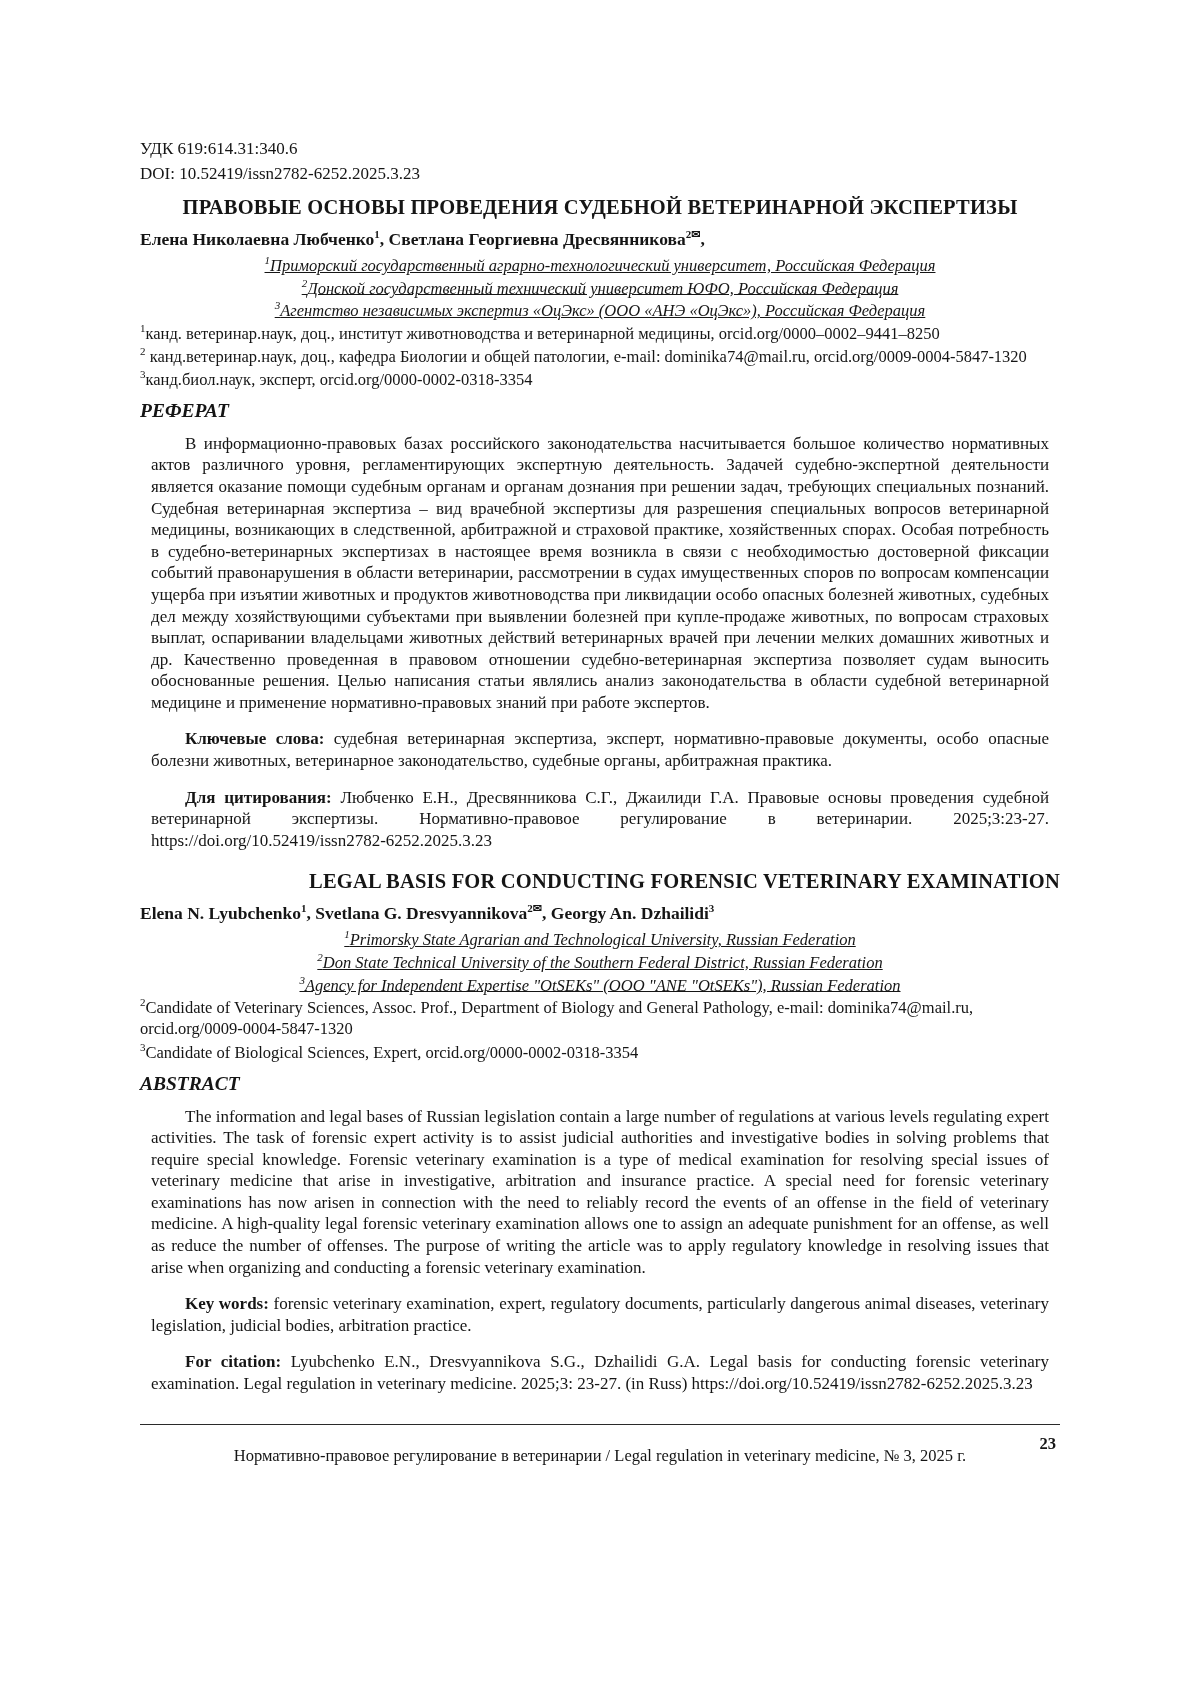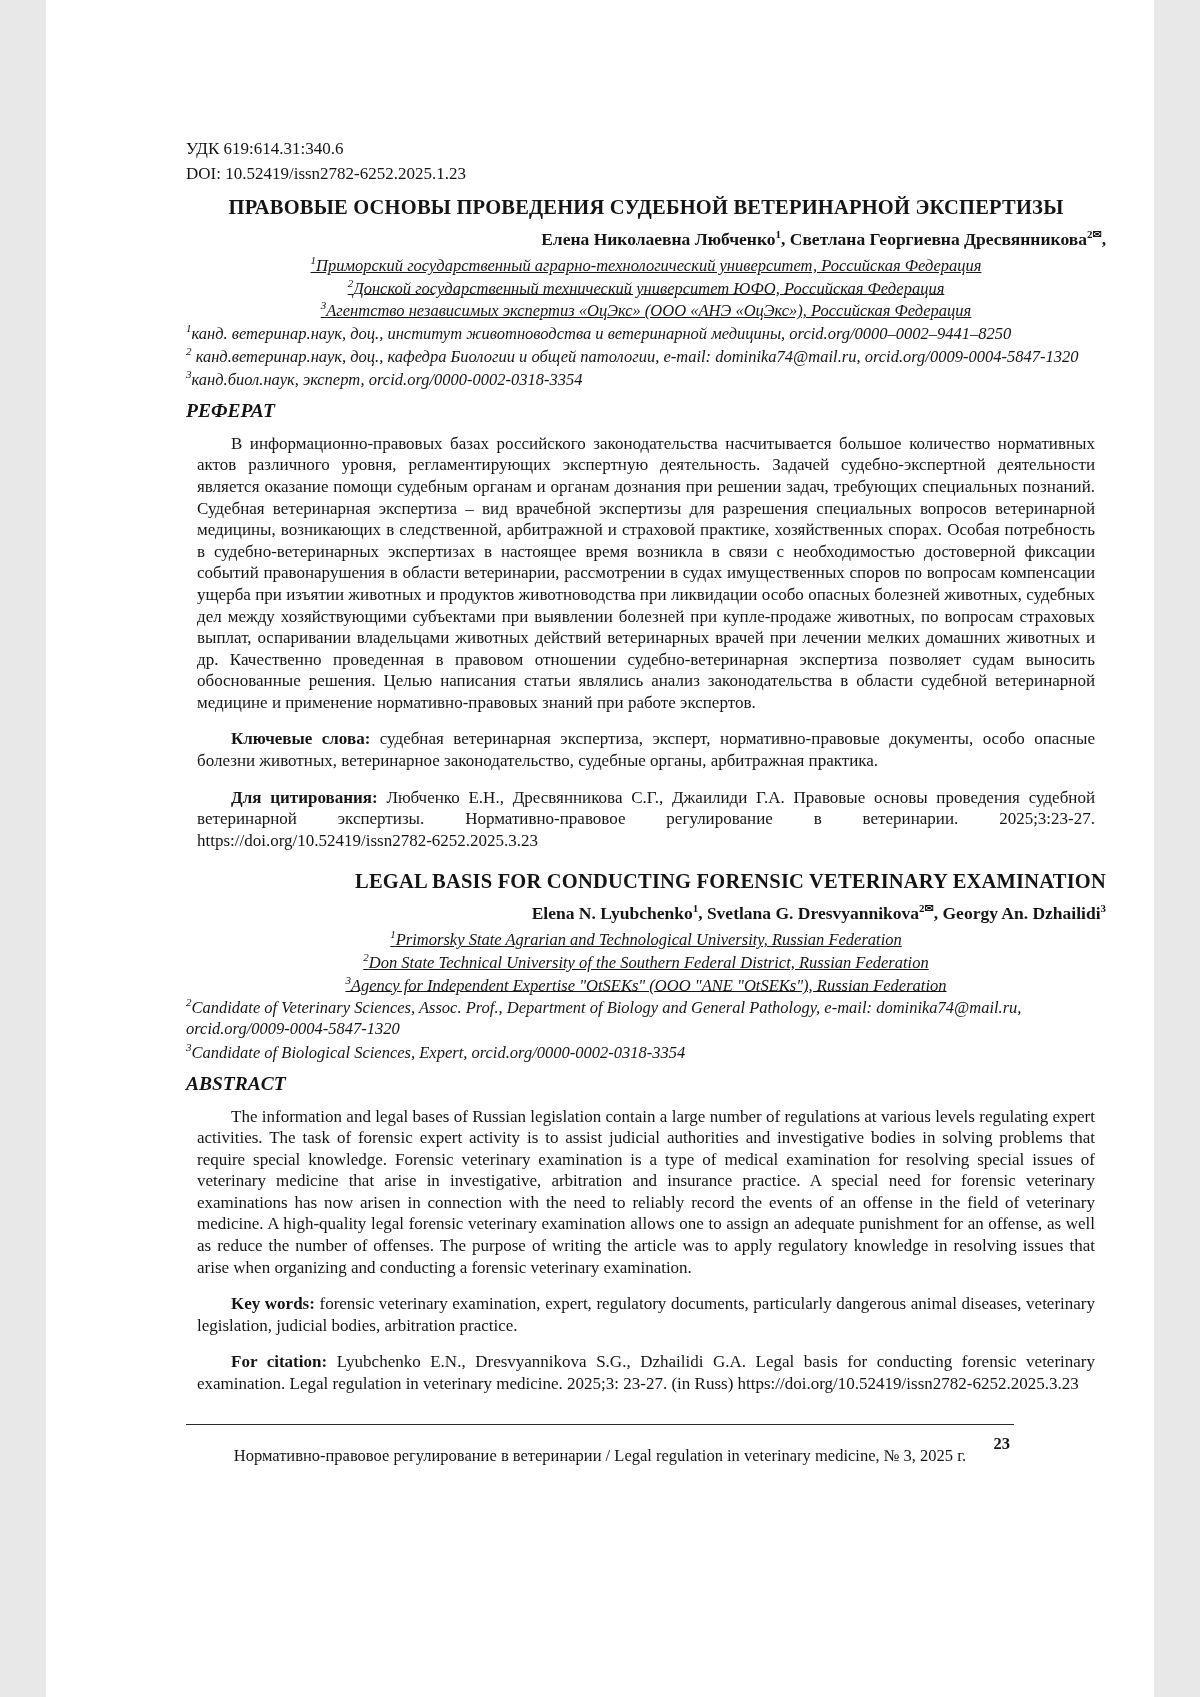--- a/index.html
+++ b/index.html
@@ -1,45 +1,45 @@
 <!DOCTYPE html>
 <html><head>
 <meta charset="utf-8">
 <style>
   html,body { margin:0; padding:0; background:#e8e8e8; }
   .page {
     position:relative;
-    width:1108px; height:1697px;
+    width:1200px; height:1697px;
     margin:0 auto;
     background:#ffffff;
     font-family:"Liberation Serif", serif;
     color:#151515;
     overflow:hidden;
   }
   .content { position:absolute; left:140px; top:138px; width:920px; }
 
   .meta { font-size:17px; margin:0 0 3px 0; line-height:1.3; }
 
   .title {
     text-align:center; font-weight:bold; font-size:20.5px;
     margin:10px 0 6px 0; line-height:1.25; letter-spacing:0.2px;
   }
   .title-en { margin-top:18px;text-align:right; }
 
-  .authors { text-align:right; font-weight:bold; font-size:17.5px; margin:0 0 2px 0; line-height:1.35; }
+  .authors { text-align:left; font-weight:bold; font-size:17.5px; margin:0 0 2px 0; line-height:1.35; }
   .authors sup { font-size:11px; }
 
   .affil {
     text-align:center; font-style:italic; font-size:16.5px;
     margin:0; line-height:1.28;text-decoration:underline;
   }
   .affil sup, .note sup { font-size:11px; }
 
   .note {
-    font-style:italic; font-size:16.5px; margin:0; line-height:1.3;
+    font-size:16.5px; margin:0; line-height:1.3;
     text-align:left;
   }
 
   .section-heading {
     font-weight:bold; font-style:italic; font-size:19.5px;
     margin:10px 0 4px 0;
   }
 
   .para {
     text-align:justify; font-size:17px; line-height:1.27;
@@ -58,21 +58,21 @@
   }
   .footer-page { position:absolute; right:4px; top:9px; font-weight:bold; }
 </style>
 </head>
 <body>
 
 <div class="page">
   <div class="content">
 
     <p class="meta">УДК  619:614.31:340.6</p>
-    <p class="meta">DOI: 10.52419/issn2782-6252.2025.1.23</p>
+    <p class="meta">DOI: 10.52419/issn2782-6252.2025.3.23</p>
 
     <h1 class="title">ПРАВОВЫЕ ОСНОВЫ ПРОВЕДЕНИЯ СУДЕБНОЙ ВЕТЕРИНАРНОЙ ЭКСПЕРТИЗЫ</h1>
 
     <div class="authors">
       <div><span>Елена Николаевна Любченко</span><sup>1</sup><span>, </span><span>Светлана Георгиевна Дресвянникова</span><sup>2✉</sup><span>,</span></div>
     </div>
 
     <p class="affil"><sup>1</sup><span>Приморский государственный аграрно-технологический университет, Российская Федерация</span></p>
     <p class="affil"><sup>2</sup><span>Донской государственный технический университет ЮФО, Российская Федерация</span></p>
     <p class="affil"><sup>3</sup><span>Агентство независимых экспертиз «ОцЭкс» (ООО «АНЭ «ОцЭкс»), Российская Федерация</span></p>

